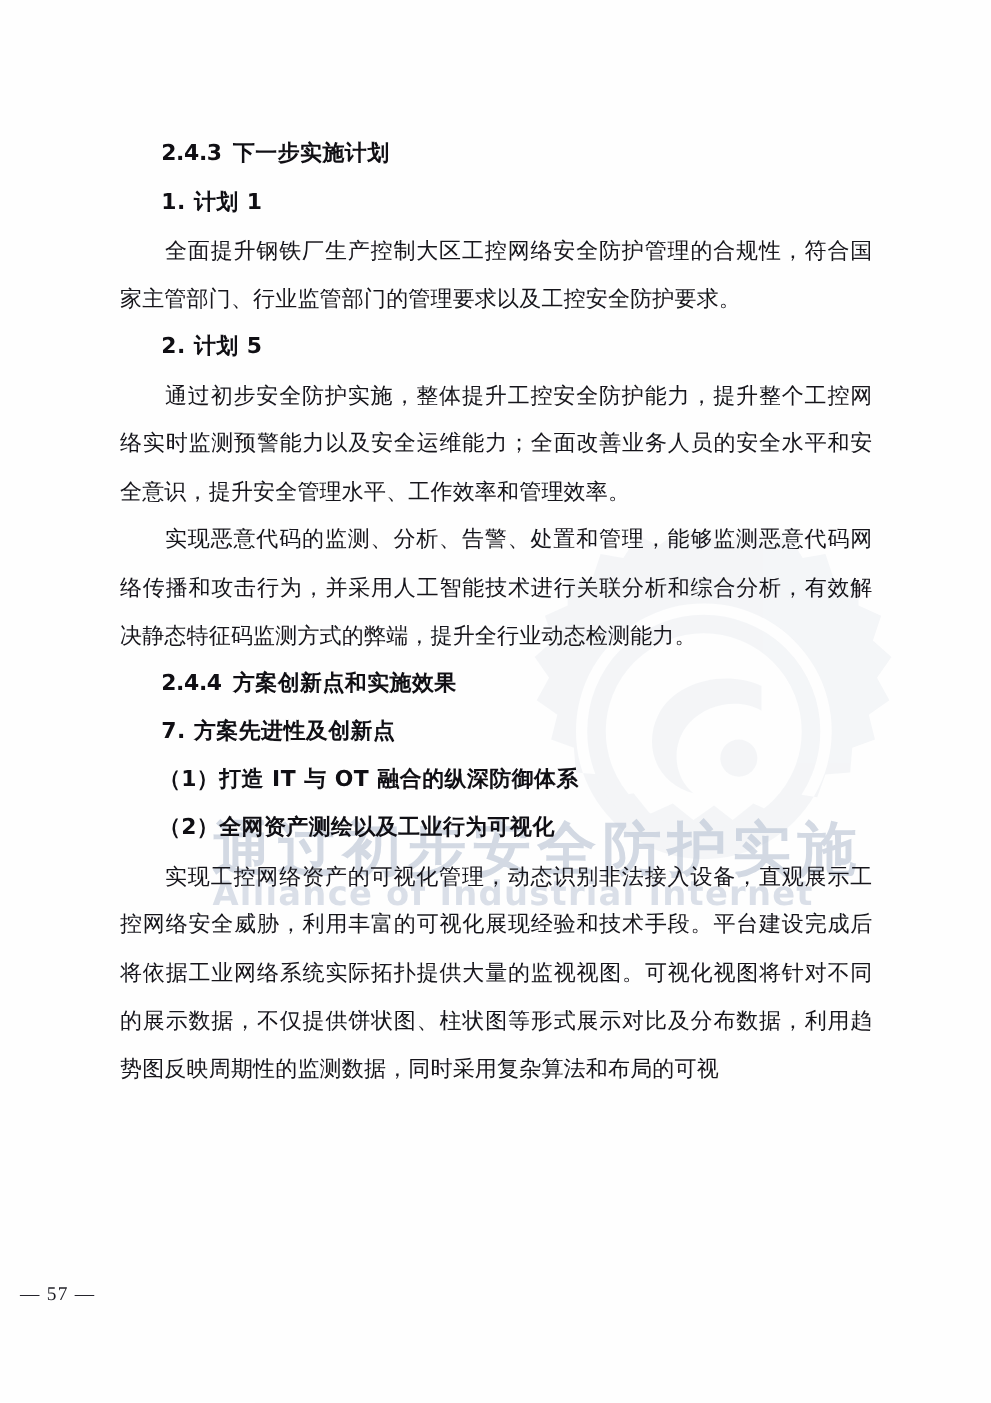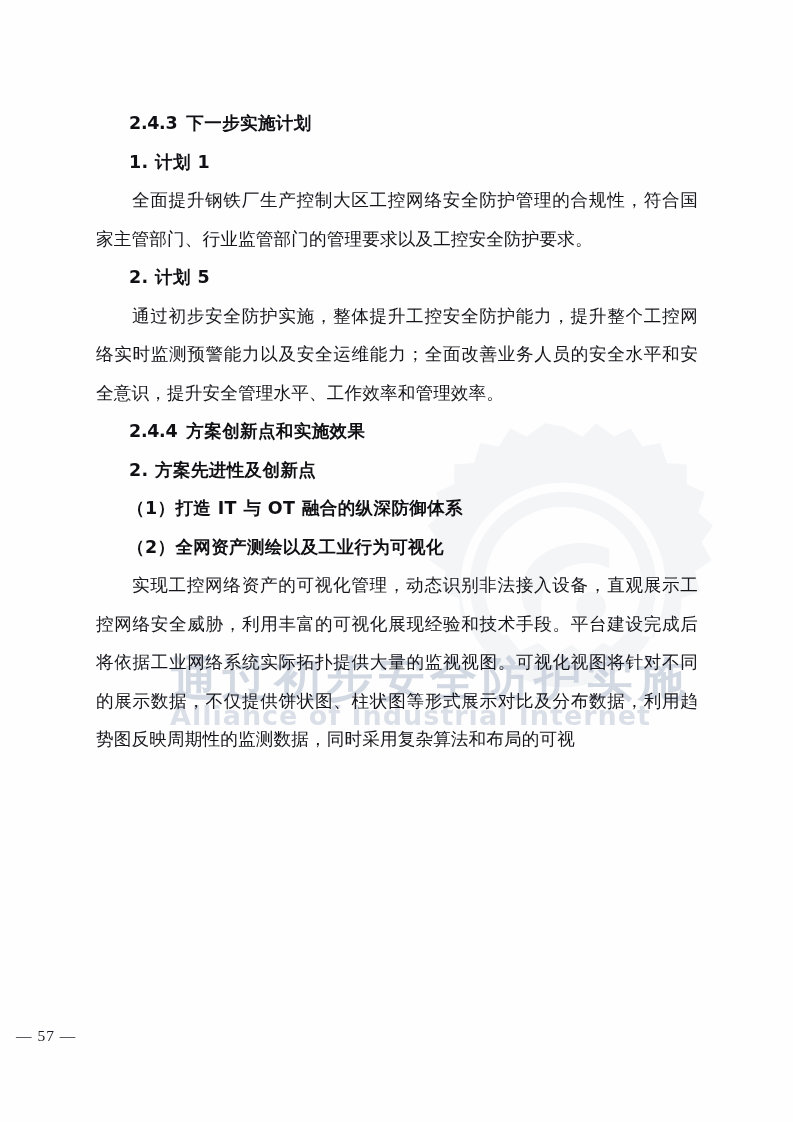--- a/index.html
+++ b/index.html
@@ -182,26 +182,27 @@
       <div class="h-sec">
         <span class="sec-no">2.4.3</span><span>下一步实施计划</span>
       </div>
 
       <div class="h-num">1. 计划 1</div>
       <p class="para no-justify-last">全面提升钢铁厂生产控制大区工控网络安全防护管理的合规性，符合国家主管部门、行业监管部门的管理要求以及工控安全防护要求。</p>
 
       <div class="h-num">2. 计划 5</div>
       <p class="para no-justify-last">通过初步安全防护实施，整体提升工控安全防护能力，提升整个工控网络实时监测预警能力以及安全运维能力；全面改善业务人员的安全水平和安全意识，提升安全管理水平、工作效率和管理效率。</p>
 
+      <p class="para no-justify-last">实现恶意代码的监测、分析、告警、处置和管理，能够监测恶意代码网络传播和攻击行为，并采用人工智能技术进行关联分析和综合分析，有效解决静态特征码监测方式的弊端，提升全行业动态检测能力。</p>
 
       <div class="h-sec">
         <span class="sec-no">2.4.4</span><span>方案创新点和实施效果</span>
       </div>
 
-      <div class="h-num">2. 方案先进性及创新点</div>
+      <div class="h-num">7. 方案先进性及创新点</div>
 
       <div class="h-paren">（1）打造 IT 与 OT 融合的纵深防御体系</div>
 
       <div class="h-paren">（2）全网资产测绘以及工业行为可视化</div>
       <p class="para">实现工控网络资产的可视化管理，动态识别非法接入设备，直观展示工控网络安全威胁，利用丰富的可视化展现经验和技术手段。平台建设完成后将依据工业网络系统实际拓扑提供大量的监视视图。可视化视图将针对不同的展示数据，不仅提供饼状图、柱状图等形式展示对比及分布数据，利用趋势图反映周期性的监测数据，同时采用复杂算法和布局的可视</p>
 
     </div>
 
     <div class="page-number">— 57 —</div>
   </div>

